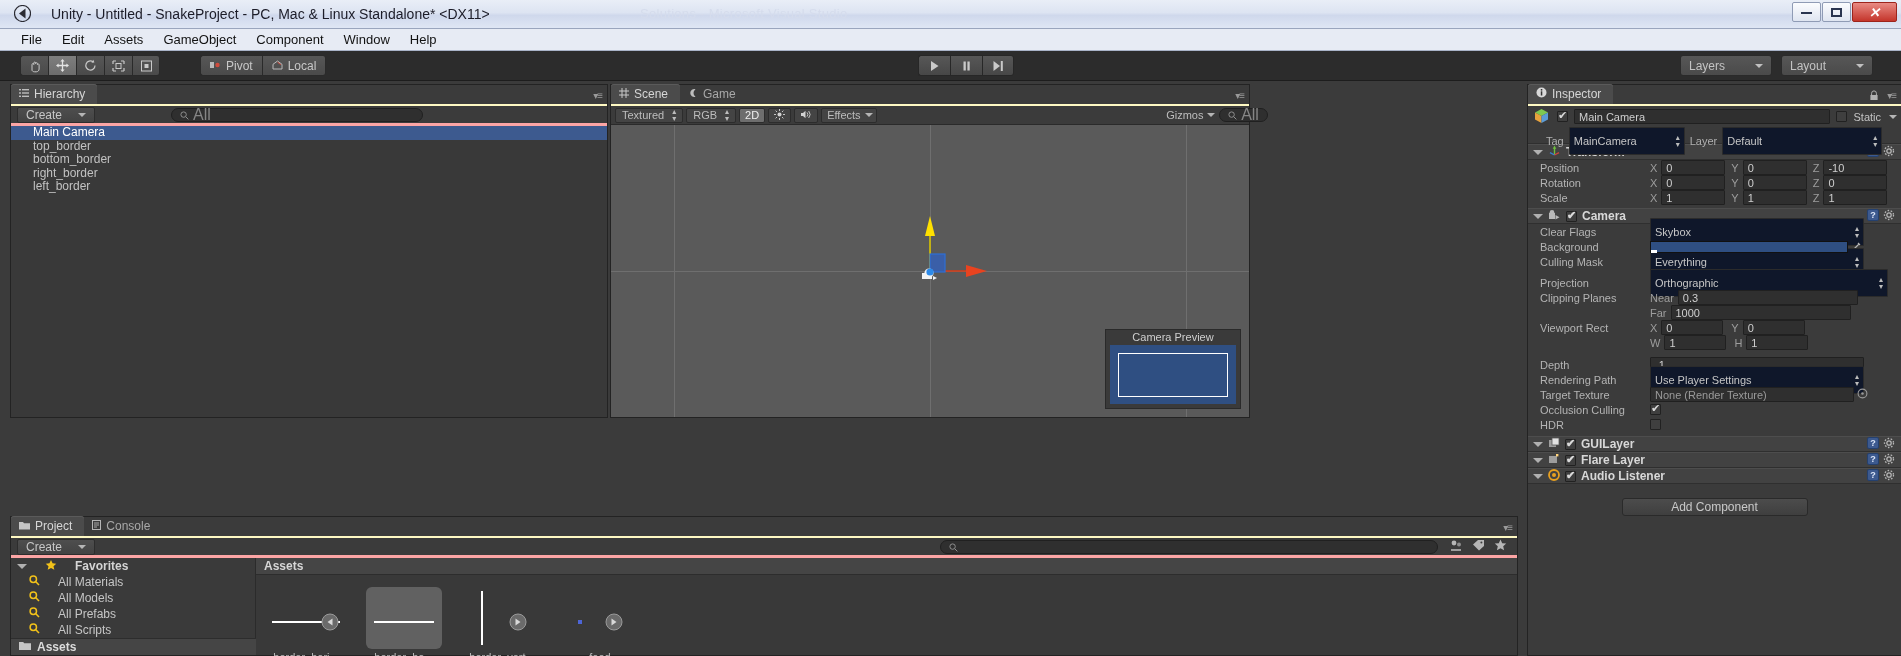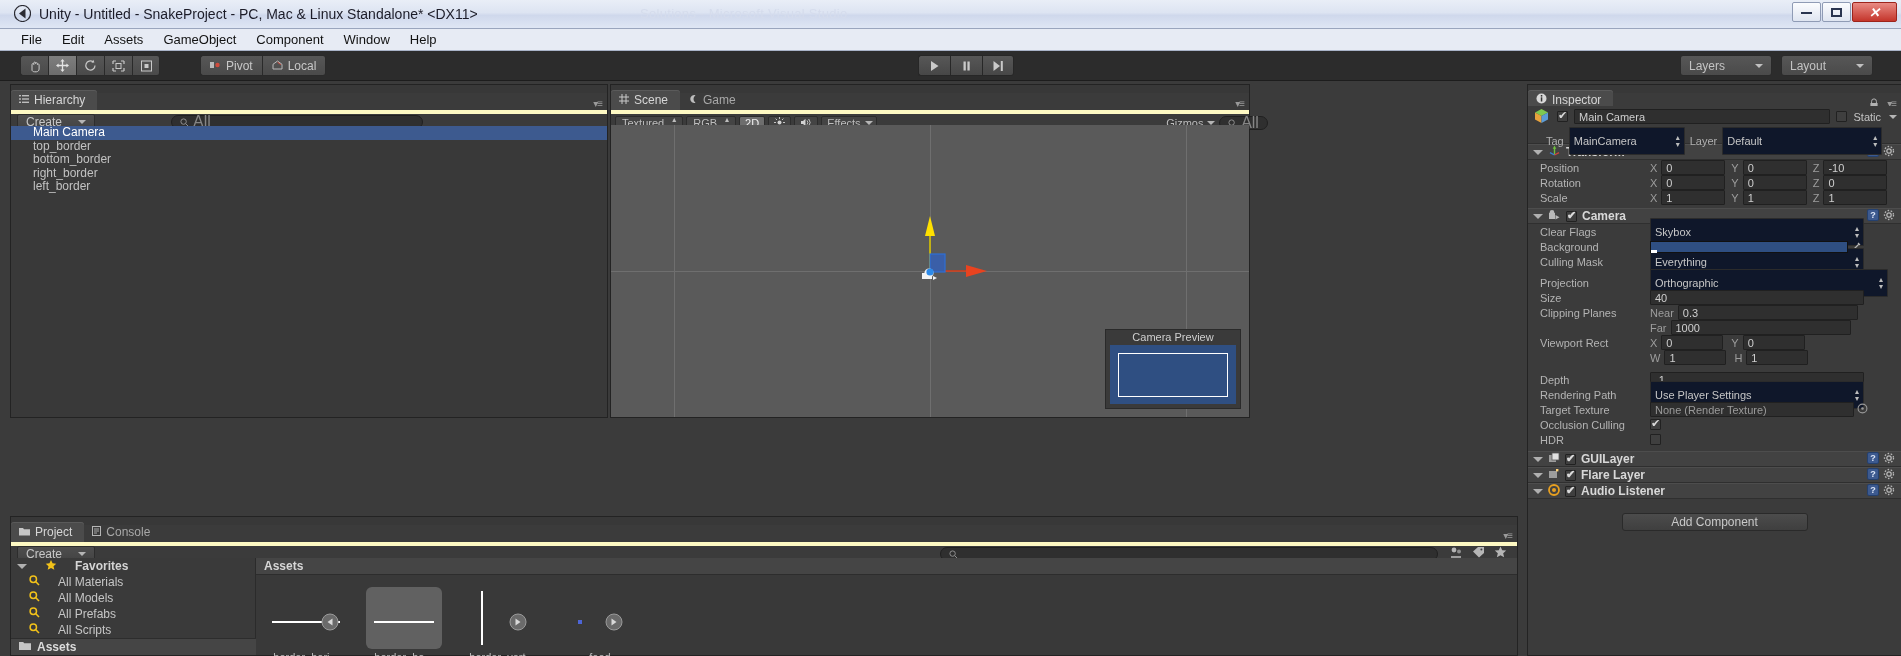--- a/index.html
+++ b/index.html
@@ -12,21 +12,21 @@
     -webkit-font-smoothing:antialiased;
   }
   #app { position:relative; width:1901px; height:656px; }
 
   
   .titlebar{
     position:absolute; left:0; top:0; width:1901px; height:29px;
     background:linear-gradient(to bottom,#e9eef7 0%, #dde4f2 45%, #cfd8ec 55%, #dfe6f4 100%);
     border-bottom:1px solid #9aa5bd;
   }
-  .title-left{ position:absolute; left:14px; top:5px; display:flex; align-items:center; gap:8px; }
+  .title-left{ position:absolute; left:14px; top:5px; display:flex; align-items:center; gap:20px; }
   .unity-logo{ width:17px;height:17px; position:relative; }
   .unity-logo svg{display:block;}
   .title-text{ color:#1c1c28; font-size:14px; white-space:nowrap; }
   .title-ghost{ position:absolute; top:6px; left:640px; color:#d5dcec; font-size:13px; letter-spacing:.3px;}
   .winbtns{ position:absolute; right:4px; top:2px; display:flex; gap:1px; }
   .winbtn{
     width:29px;height:20px;border:1px solid #8f9bb5;border-radius:2px;
     background:linear-gradient(to bottom,#fbfcfe,#dfe5f1);
     display:flex;align-items:center;justify-content:center;
   }
@@ -81,31 +81,31 @@
     background:linear-gradient(to bottom,#575757,#4a4a4a); border:1px solid #2a2a2a;
     border-radius:3px; color:#c3c3c3; font-size:12px;
     display:flex; align-items:center; justify-content:space-between;
   }
   .caret{ width:0;height:0;border-left:4px solid transparent;border-right:4px solid transparent;border-top:4px solid #c0c0c0; margin-left:10px;}
 
   
   .panel{ position:absolute; background:#383838; border:1px solid #232323; }
   .panel-tabs{
     height:21px; background:#3b3b3b; display:flex; align-items:flex-end;
-    border-bottom:4px solid #fef9c3; position:relative;margin-top:8px;
+    border-bottom:2px solid #fef9c3; position:relative;
   }
   .ptab{
     height:20px; padding:0 12px 0 8px; display:flex;align-items:center;gap:5px;
     color:#a8a8a8; font-size:12px; background:transparent;
     border-radius:3px 3px 0 0;
   }
   .ptab.active{ background:#4b4b4b; color:#d6d6d6; box-shadow: inset 0 1px 0 #5a5a5a; }
   .ptab-menu{ position:absolute; right:5px; top:5px; color:#9a9a9a; font-size:10px; letter-spacing:-1px;}
 
-  .subbar{ height:20px; background:#3b3b3b; display:flex; align-items:center; border-bottom:5px solid #fca5a5; }
+  .subbar{ height:20px; background:#3b3b3b; display:flex; align-items:center; border-bottom:3px solid #fca5a5; }
   .create-btn{ color:#c7c7c7; font-size:12px; padding:1px 8px; margin-left:6px;
     background:linear-gradient(to bottom,#4e4e4e,#434343); border:1px solid #2d2d2d; border-radius:2px;
     display:flex;align-items:center;gap:6px; height:16px;}
   .search-pill{
     height:14px; border-radius:8px; background:#2f2f2f; border:1px solid #202020;
     display:flex; align-items:center; padding:0 8px; color:#868686; font-size:16px; gap:4px;
   }
 
   
   #hierarchy{ left:10px; top:84px; width:598px; height:334px; }
@@ -598,24 +598,20 @@
       </div>
       <div style="height:6px;"></div>
       <div class="prow">
         <span class="plabel">Projection</span>
         <span class="popfield" style="width:238px;">
           <span>Orthographic</span>
           <span class="updown">▴<br>▾</span>
         </span>
       </div>
       <div class="prow">
-        <span class="plabel">Size</span>
-        <span class="txtfield" style="width:214px;">40</span>
-      </div>
-      <div class="prow">
         <span class="plabel">Clipping Planes</span>
         <span class="axis">Near</span>
         <span class="txtfield" style="width:180px;">0.3</span>
       </div>
       <div class="prow">
         <span class="plabel"></span>
         <span class="axis">Far</span>
         <span class="txtfield" style="width:180px;">1000</span>
       </div>
       <div class="prow">

